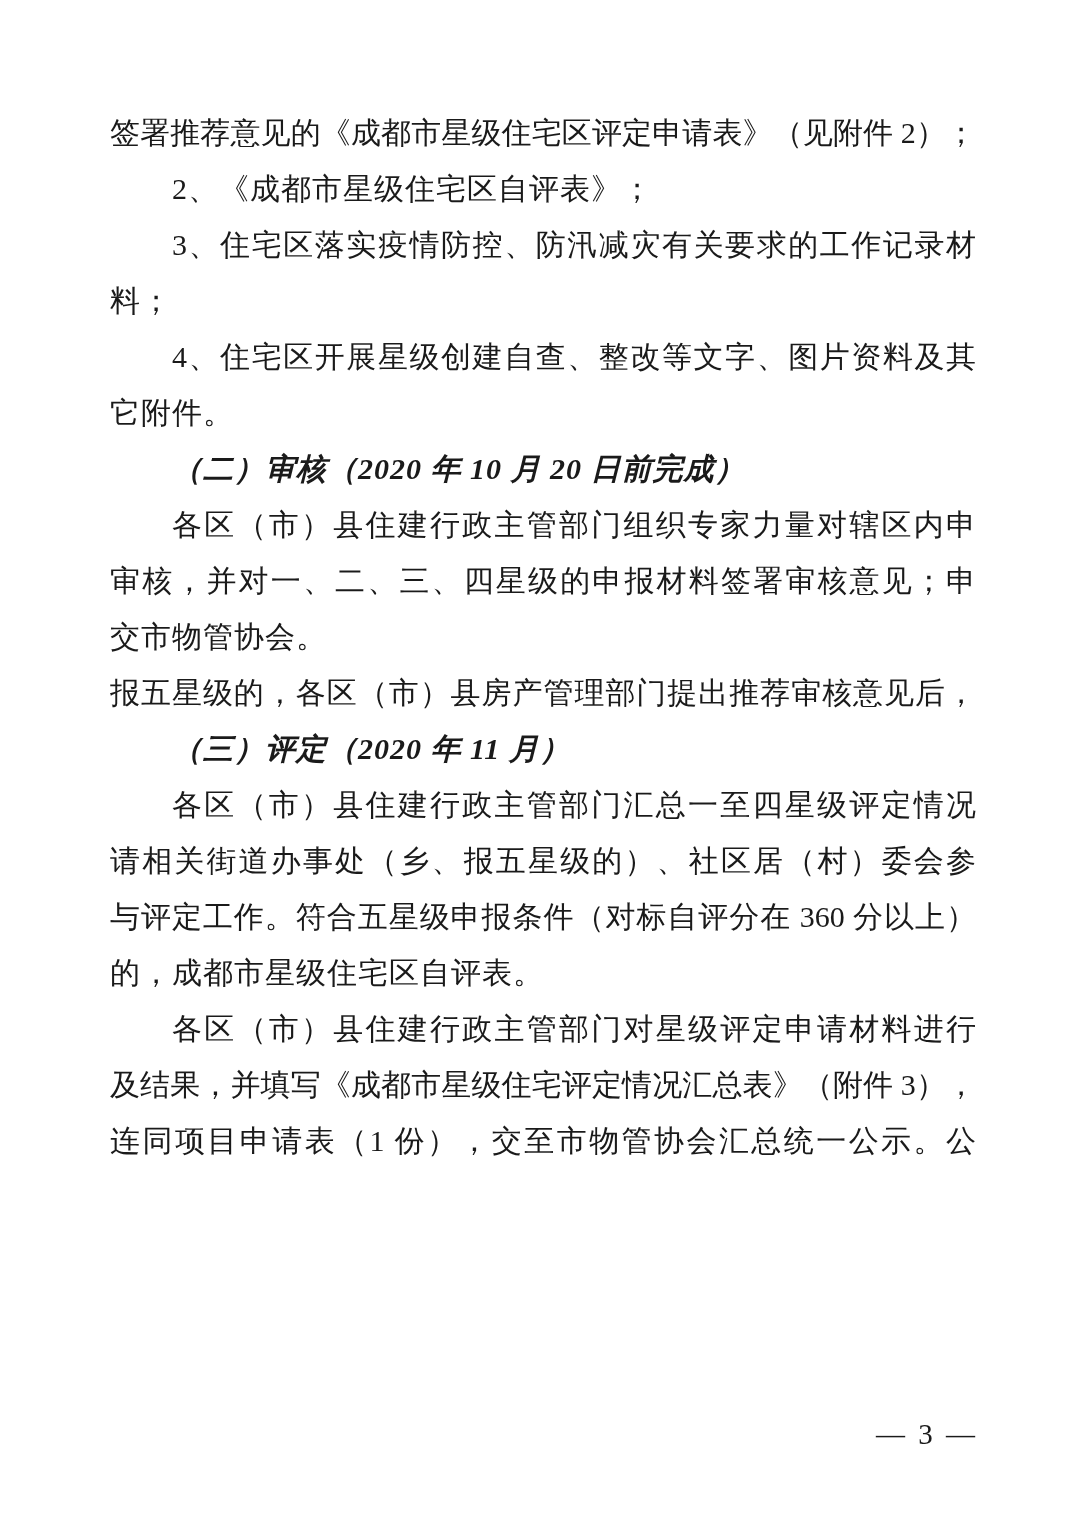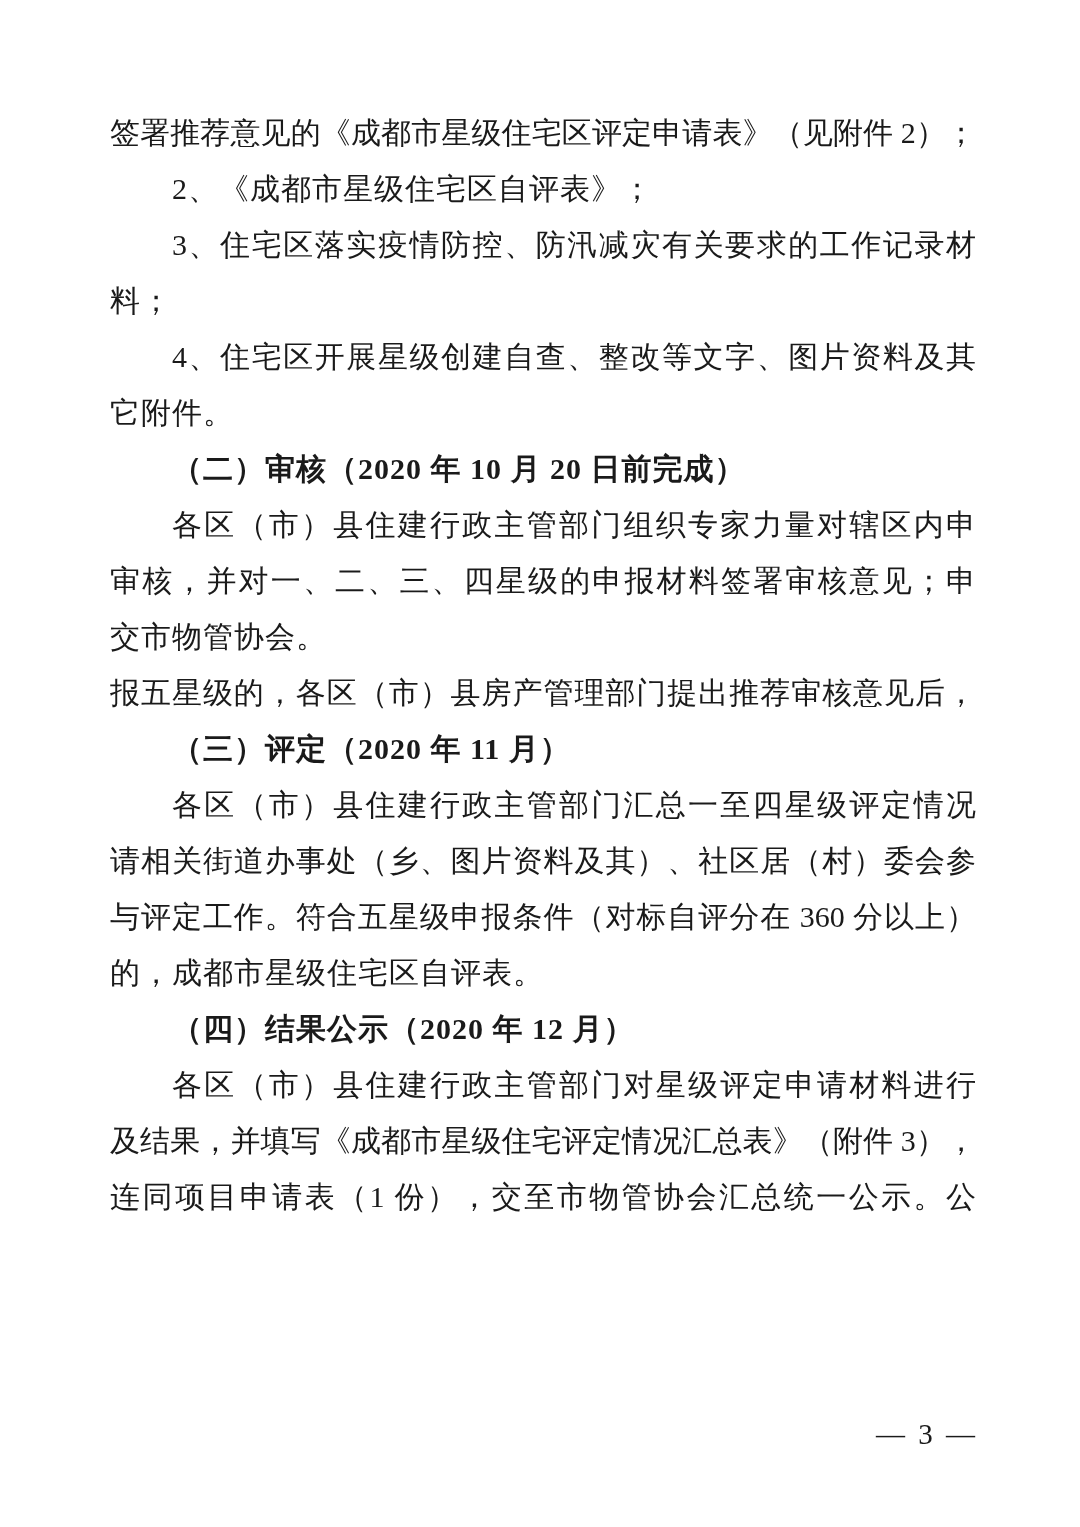--- a/index.html
+++ b/index.html
@@ -30,21 +30,21 @@
     white-space: normal;
     text-align: justify;
     text-align-last: justify;
     -moz-text-align-last: justify;
     text-justify: inter-character;
     letter-spacing: 0;
   }
   
   .ind { text-indent: 62px; }
   
-  .hd { font-weight: bold; letter-spacing: 1px; }
+  .hd { font-weight: bold; letter-spacing: 1px; font-style: italic; }
   .footer {
     position: absolute;
     top: 1418px;
     left: 0;
     width: 978px;
     text-align: right;
     font-size: 29px;
     letter-spacing: 3px;
     color: #1a1a1a;
   }
@@ -60,23 +60,22 @@
     <div class="line">料；</div>
     <div class="line j ind">4、住宅区开展星级创建自查、整改等文字、图片资料及其</div>
     <div class="line">它附件。</div>
     <div class="line hd ind">（二）审核（2020 年 10 月 20 日前完成）</div>
     <div class="line j ind">各区（市）县住建行政主管部门组织专家力量对辖区内申</div>
     <div class="line j">审核，并对一、二、三、四星级的申报材料签署审核意见；申</div>
     <div class="line">交市物管协会。</div>
     <div class="line j">报五星级的，各区（市）县房产管理部门提出推荐审核意见后，</div>
     <div class="line hd ind">（三）评定（2020 年 11 月）</div>
     <div class="line j ind">各区（市）县住建行政主管部门汇总一至四星级评定情况</div>
-    <div class="line j">请相关街道办事处（乡、图片资料及其）、社区居（村）委会参</div>
+    <div class="line j">请相关街道办事处（乡、报五星级的）、社区居（村）委会参</div>
     <div class="line j">与评定工作。符合五星级申报条件（对标自评分在 360 分以上）</div>
     <div class="line">的，成都市星级住宅区自评表。</div>
-    <div class="line hd ind">（四）结果公示（2020 年 12 月）</div>
     <div class="line j ind">各区（市）县住建行政主管部门对星级评定申请材料进行</div>
     <div class="line j">及结果，并填写《成都市星级住宅评定情况汇总表》（附件 3），</div>
     <div class="line j">连同项目申请表（1 份），交至市物管协会汇总统一公示。公</div>
   </div>
 
   <div class="footer">— 3 —</div>
 </div>
 
 </body></html>

